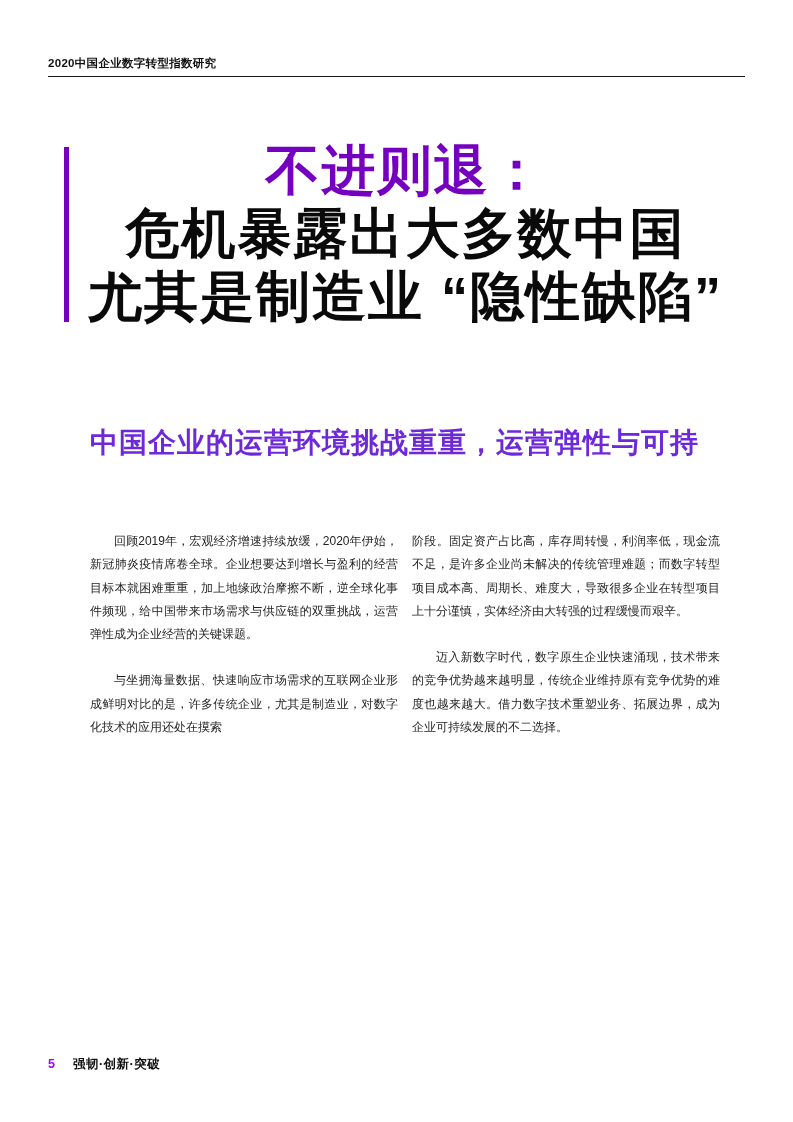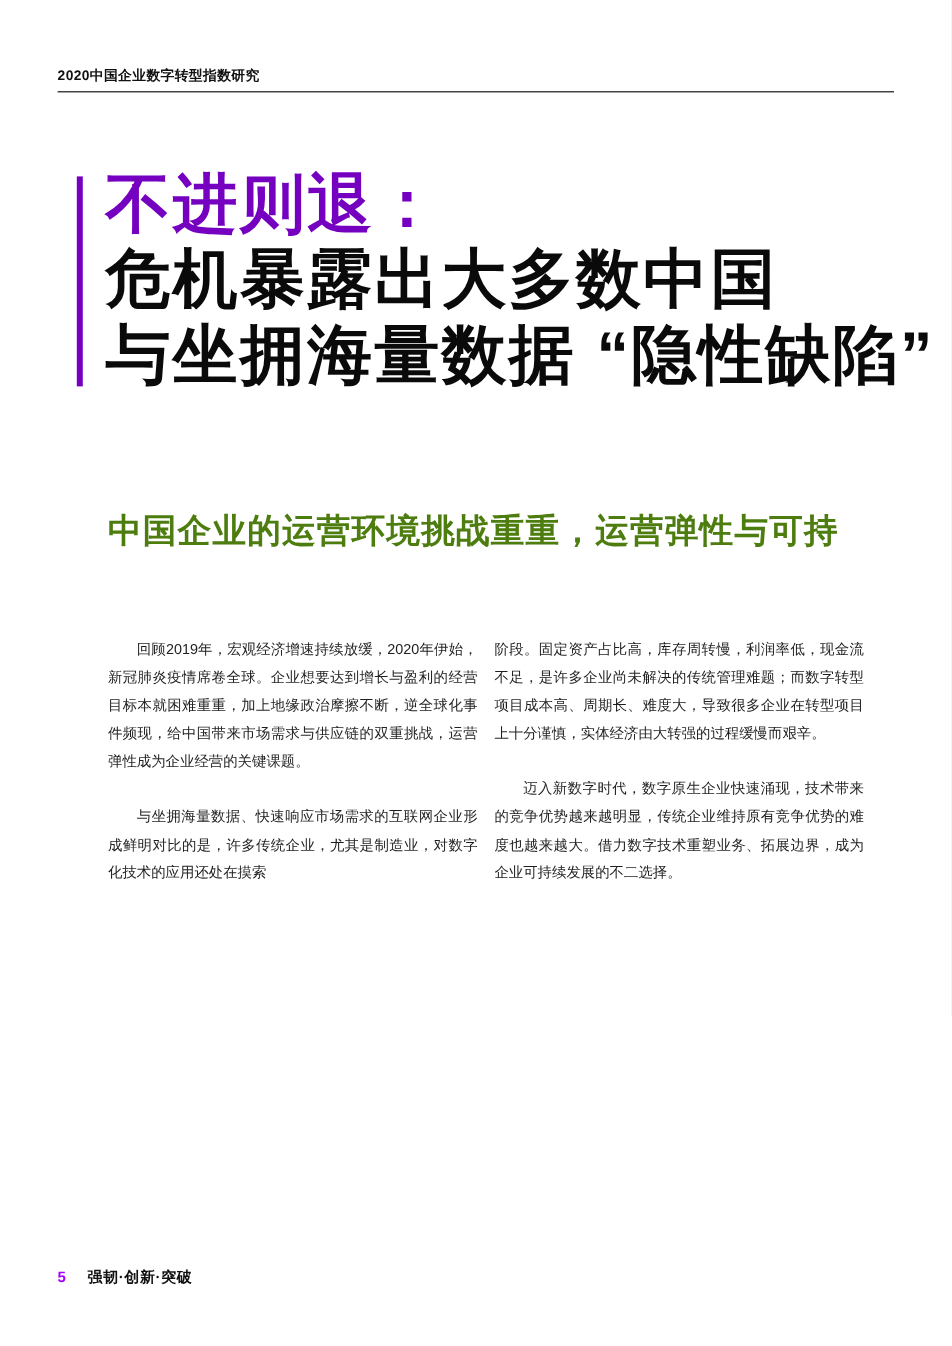--- a/index.html
+++ b/index.html
@@ -44,32 +44,32 @@
     margin-bottom: 6px;
   }
   .title-text {
     margin-left: 19px;
     font-size: 54px;
     line-height: 63px;
     font-weight: 900;
     letter-spacing: 2px;
     color: #0a0a0a;
   }
-  .title-text span { display: block; white-space: nowrap; }
+  .title-text span { display: block; white-space: nowrap; text-align: center; }
   .title-line-1 { color: #7500C0; }
   .subheading {
     position: absolute;
     left: 90px;
     top: 424px;
     width: 650px;
     font-size: 28px;
     line-height: 37px;
     font-weight: 700;
     letter-spacing: 1px;
-    color: #4d7c0f;
+    color: #6d28d9;
   }
   .subheading span { display: block; white-space: nowrap; }
   .body-columns {
     position: absolute;
     left: 90px;
     top: 530px;
     width: 630px;
     display: flex;
     gap: 14px;
   }
@@ -102,21 +102,21 @@
 
   <div class="running-header">2020中国企业数字转型指数研究</div>
 
   <div class="header-rule"></div>
 
   <section class="title-block">
     <div class="title-accent-bar"></div>
     <h1 class="title-text">
       <span class="title-line-1">不进则退：</span>
       <span class="title-line-2">危机暴露出大多数中国</span>
-      <span class="title-line-3">与坐拥海量数据 “隐性缺陷”</span>
+      <span class="title-line-3">尤其是制造业 “隐性缺陷”</span>
     </h1>
   </section>
 
   <h2 class="subheading">
     <span>中国企业的运营环境挑战重重，运营弹性与可持</span>
   </h2>
 
   <div class="body-columns">
     <div class="col">
       <p class="indent">回顾2019年，宏观经济增速持续放缓，2020年伊始，新冠肺炎疫情席卷全球。企业想要达到增长与盈利的经营目标本就困难重重，加上地缘政治摩擦不断，逆全球化事件频现，给中国带来市场需求与供应链的双重挑战，运营弹性成为企业经营的关键课题。</p>

